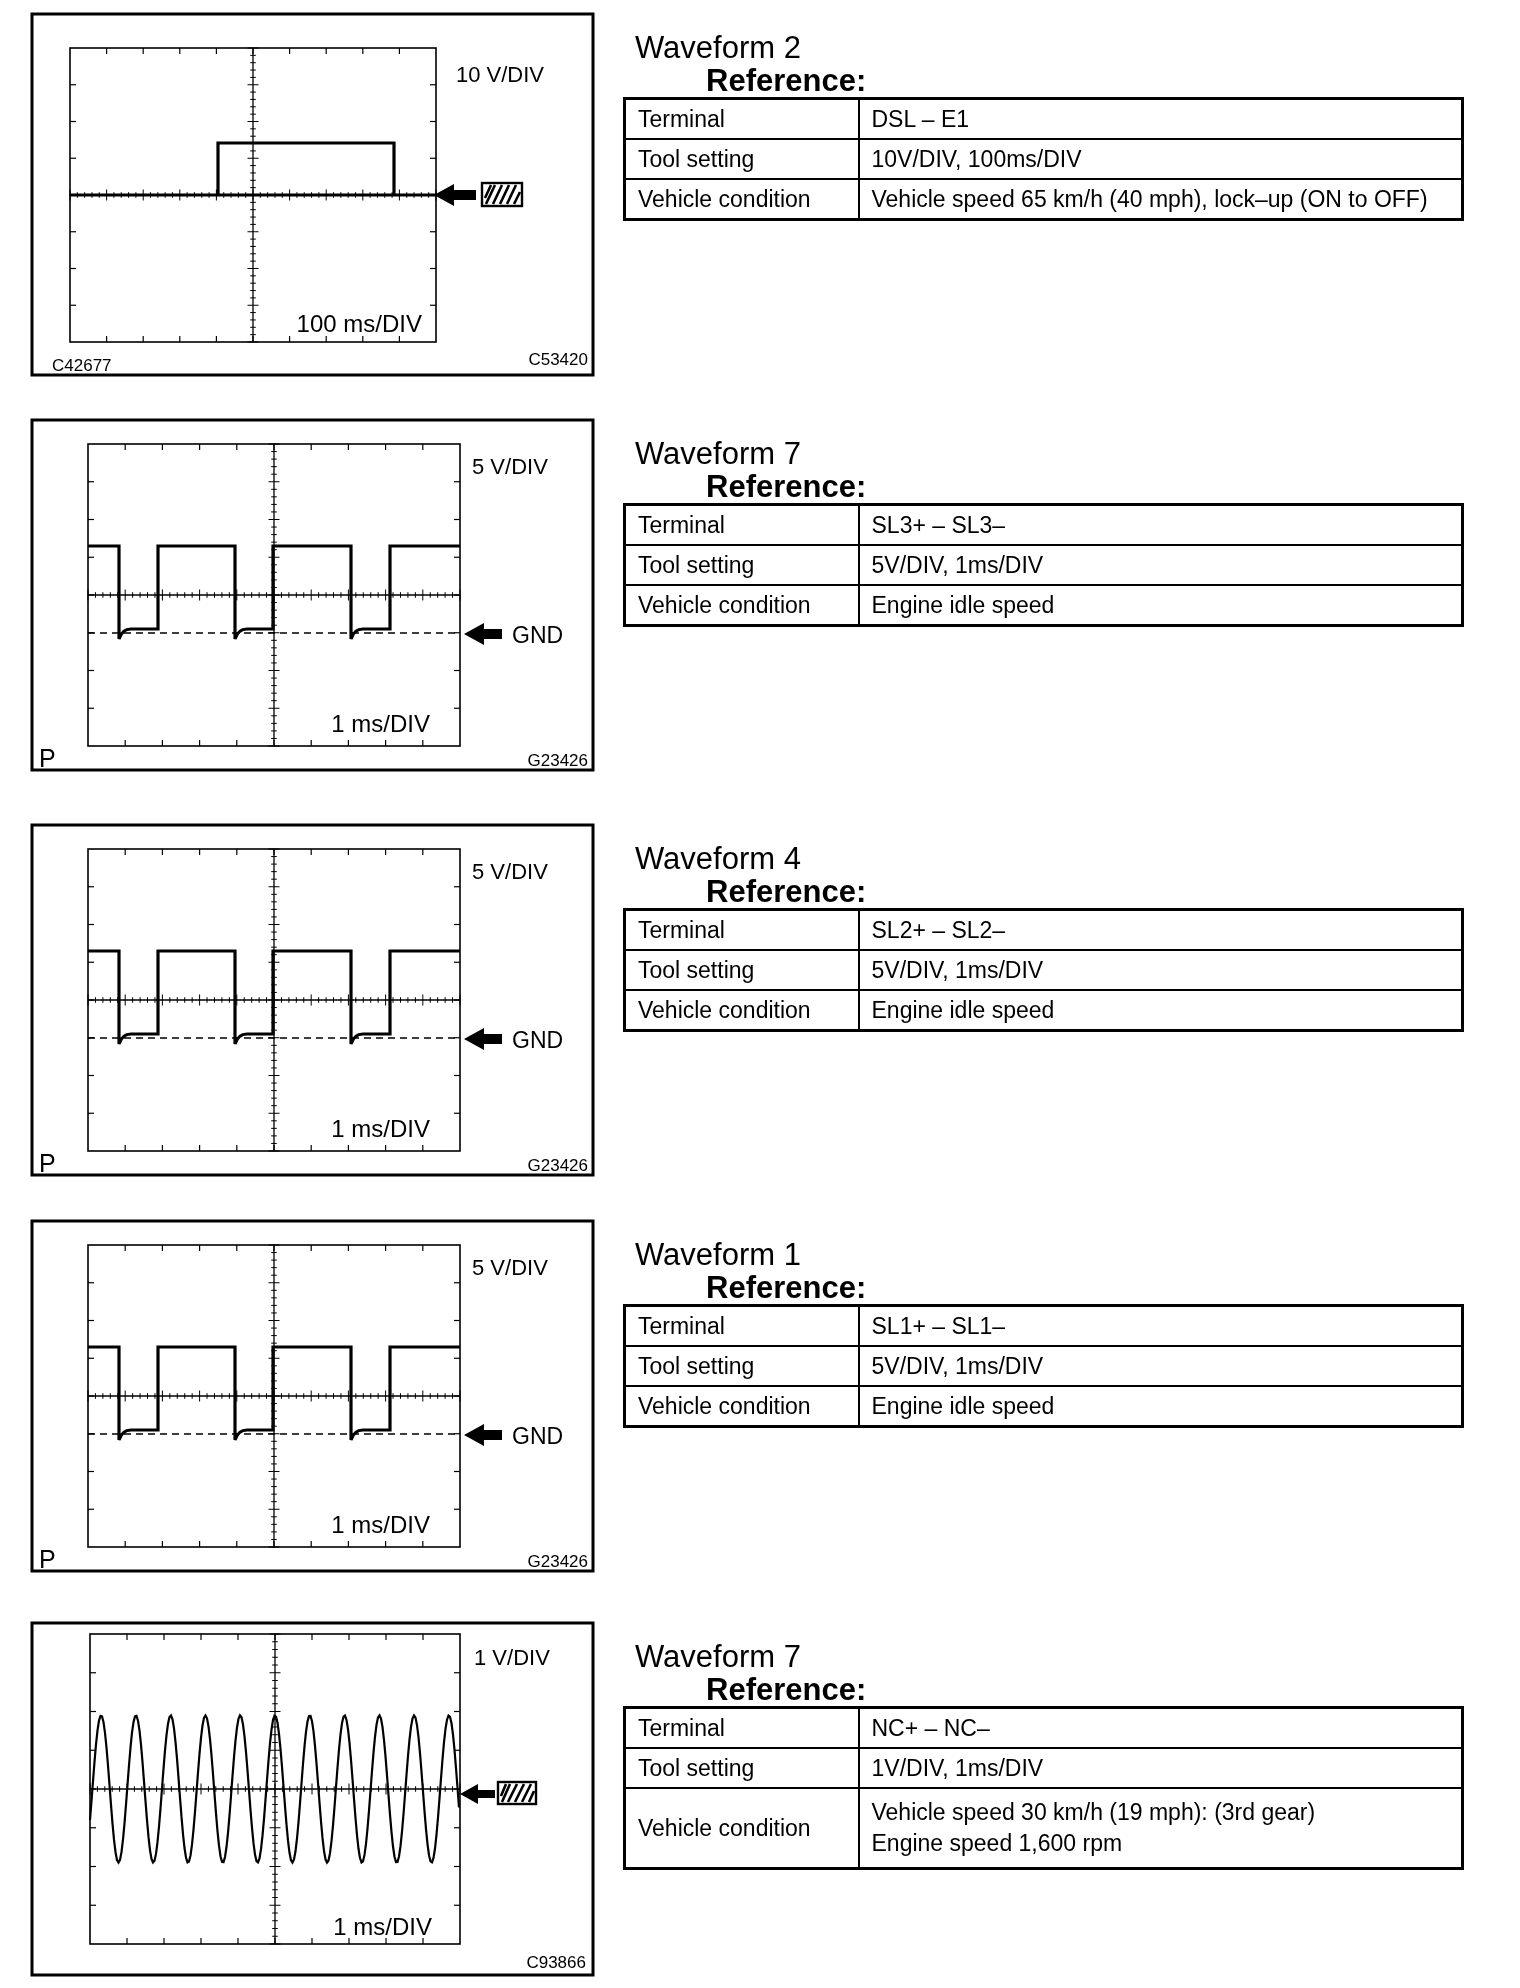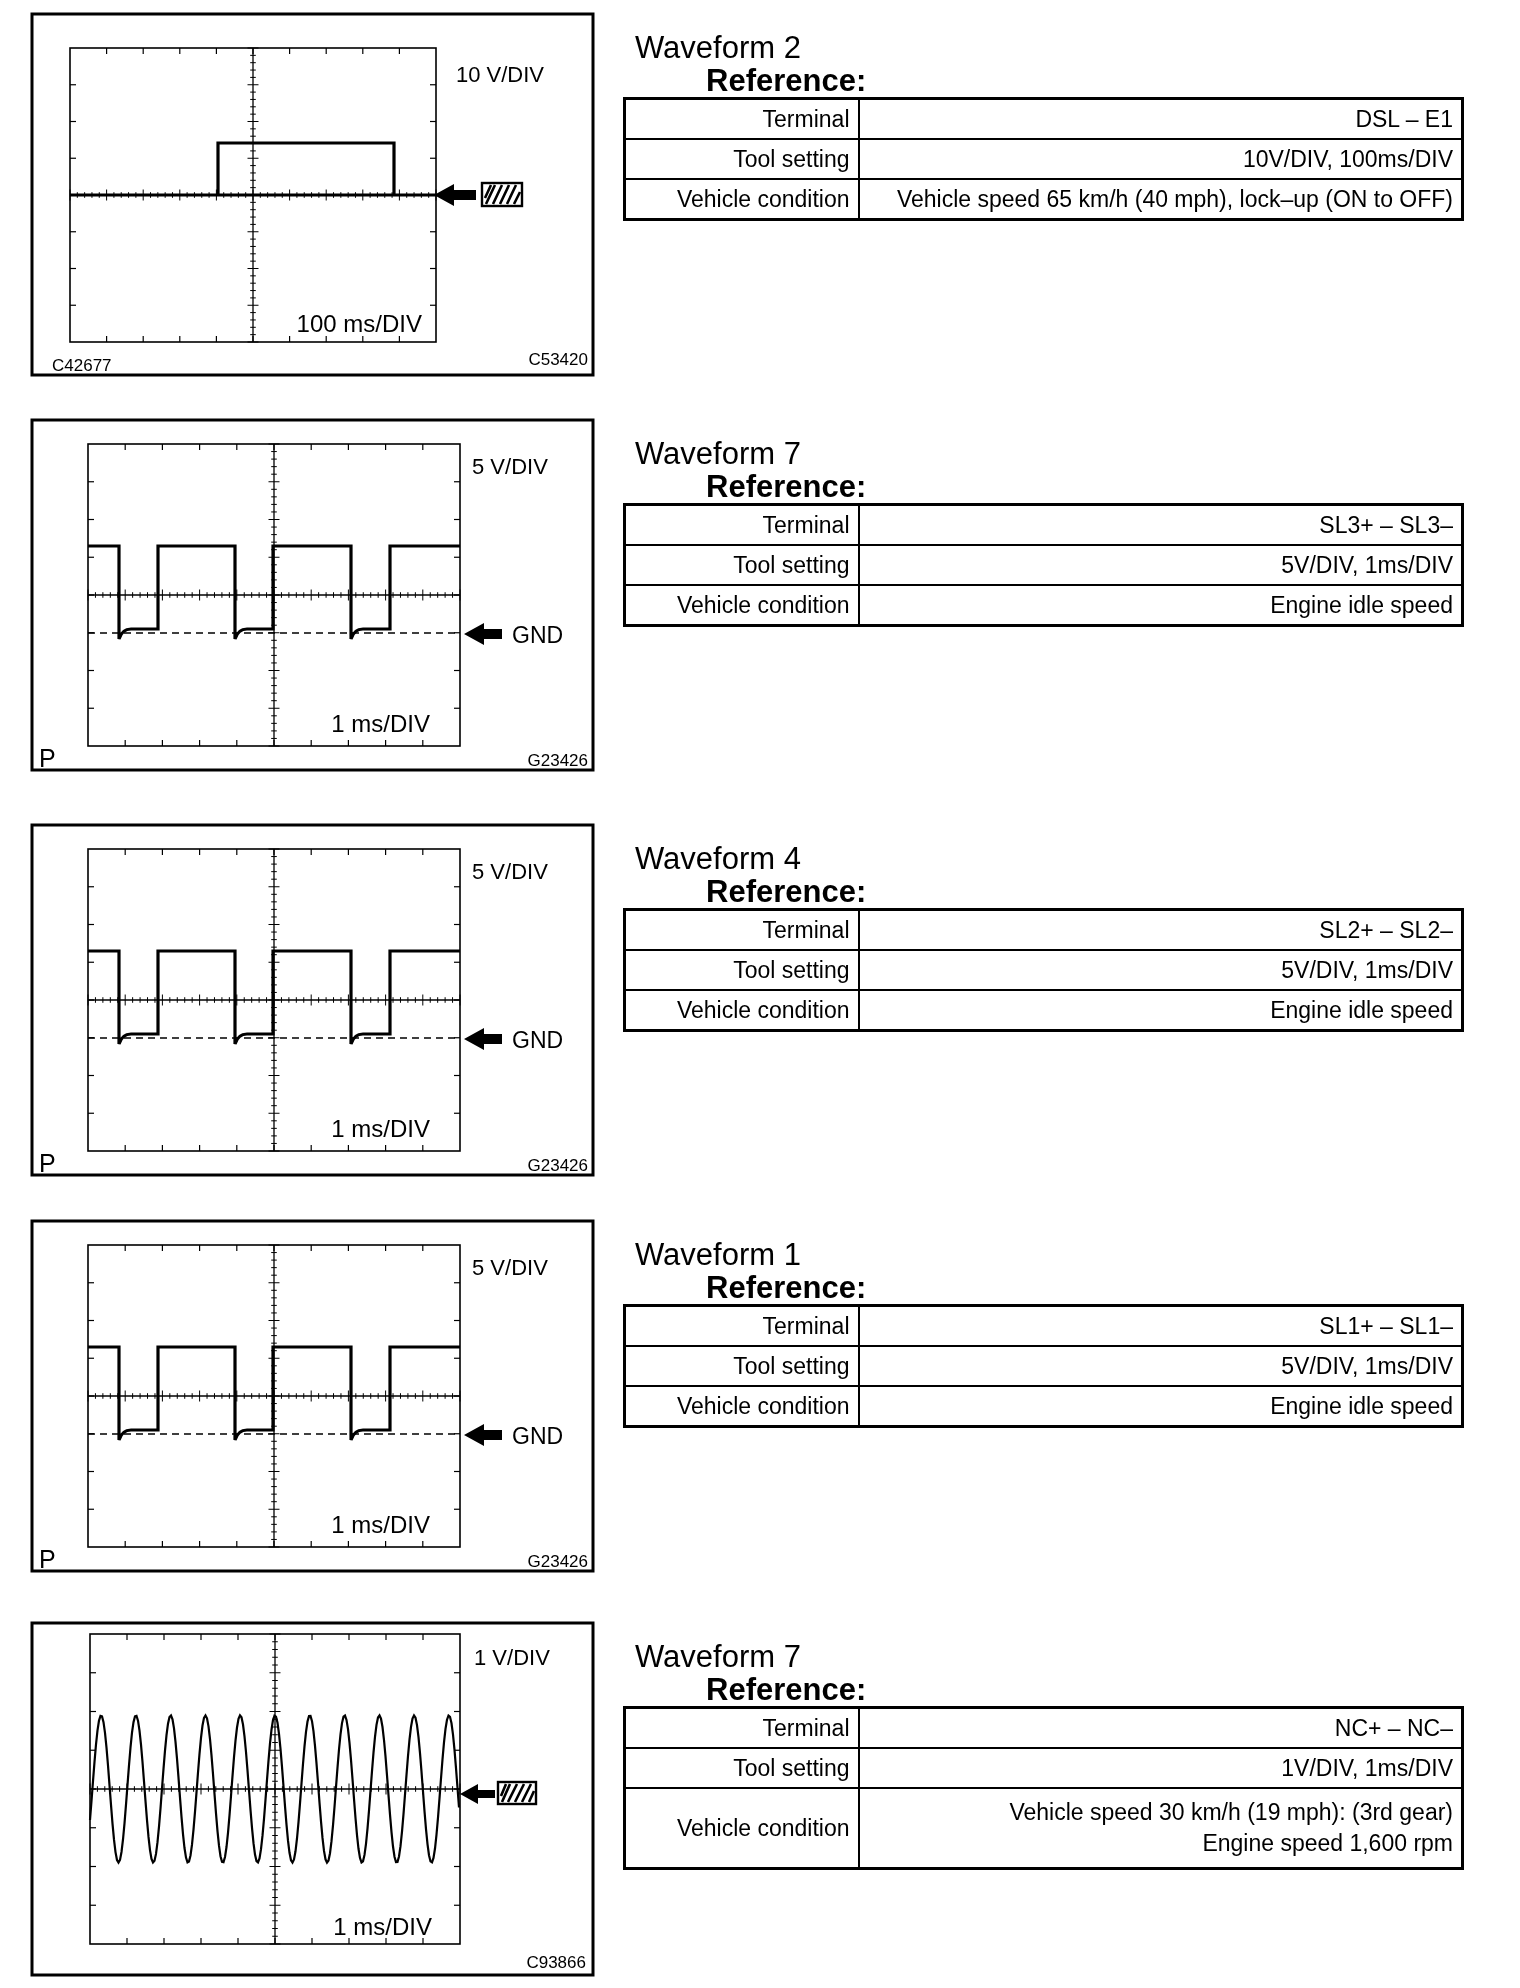--- a/index.html
+++ b/index.html
@@ -3,21 +3,21 @@
 <meta charset="utf-8">
 <style>
   html,body{margin:0;padding:0;background:#fff;}
   #page{position:relative;width:1520px;height:1988px;background:#ffffff;
         font-family:"Liberation Sans",sans-serif;color:#000;overflow:hidden;}
   .wf-section{position:absolute;left:0;width:1520px;}
   .figure{position:absolute;left:30px;top:0;}
   .sec-title{position:absolute;left:623px;top:6px;font-size:31px;font-weight:400;margin:12px;white-space:nowrap;}
   .ref-label{position:absolute;left:702px;top:47px;font-size:31px;font-weight:700;margin:4px;white-space:nowrap;}
   .ref-table{position:absolute;left:623px;top:85px;width:841px;border-collapse:collapse;
-             table-layout:fixed;border:3px solid #000;background:#fff;text-align:right;}
+             table-layout:fixed;border:3px solid #000;background:#fff;}
   .ref-table td{border:2px solid #000;font-size:23px;padding:2px 8px 2px 12px;height:34px;
                 vertical-align:middle;white-space:nowrap;overflow:hidden;}
   .ref-table col.c1{width:234px;}
   .ref-table tr.tall td{height:74px;}
   .vline{line-height:31px;white-space:nowrap;}
   
   .scope{display:block;}
   .scope .box{fill:none;stroke:#000;stroke-width:3;}
   .scope .grid{fill:none;stroke:#000;stroke-width:1.6;}
   .scope .trace{fill:none;stroke:#000;stroke-width:3.2;stroke-linejoin:miter;}

